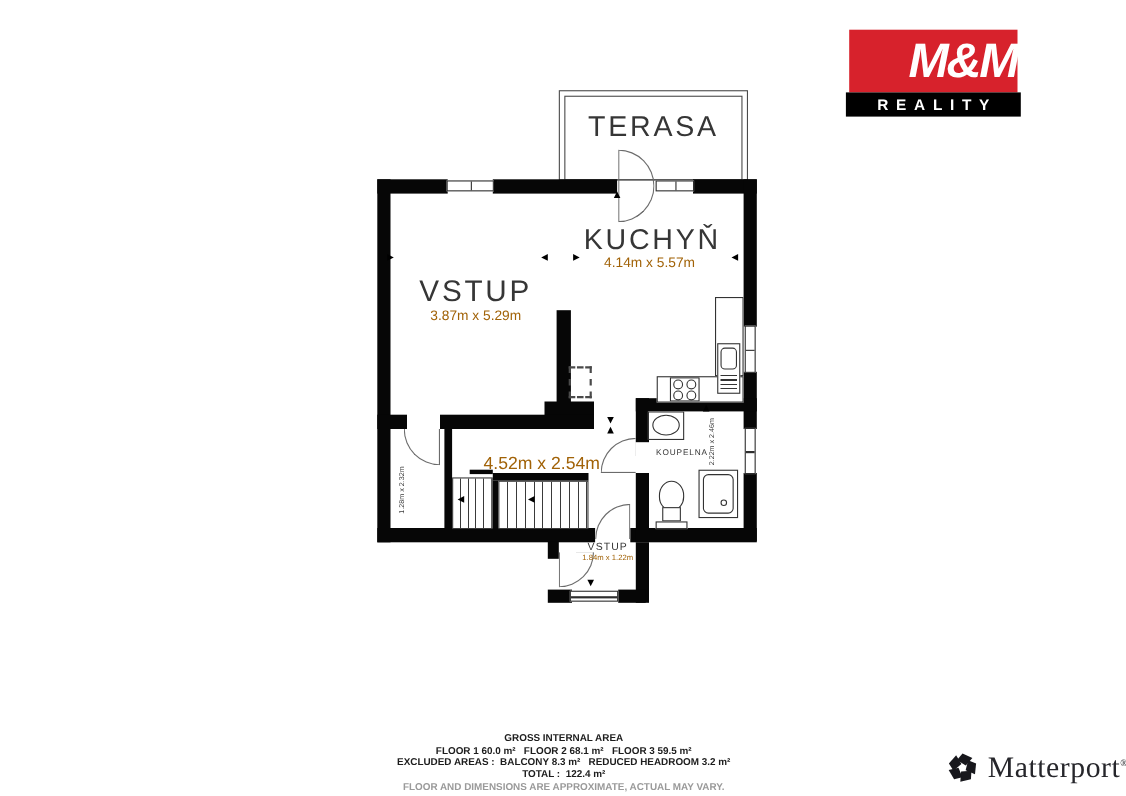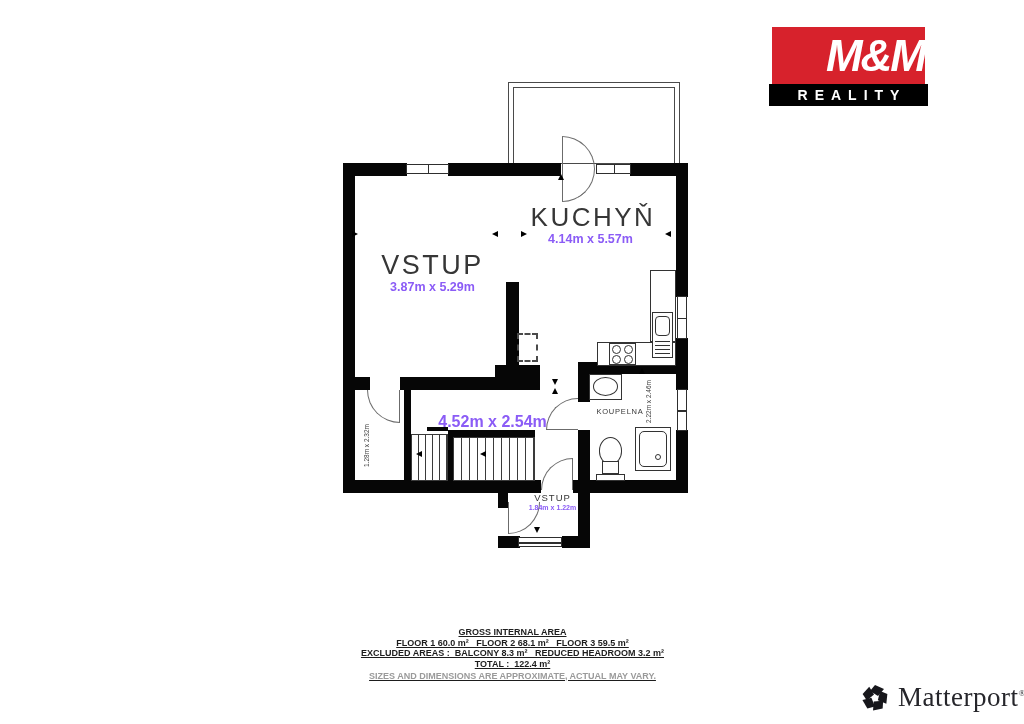--- a/index.html
+++ b/index.html
@@ -7,21 +7,21 @@
           font-family:"Liberation Sans","DejaVu Sans",sans-serif;color:#333;}
   .abs{position:absolute;}
   .w{position:absolute;background:#060606;}
   .win{position:absolute;background:#fff;border:1.5px solid #2e2e2e;box-sizing:border-box;}
   .win .mullv{position:absolute;left:50%;top:0;width:1.5px;height:100%;background:#2e2e2e;}
   .win .mullh{position:absolute;top:50%;left:0;height:1.5px;width:100%;background:#2e2e2e;}
   .thinrect{position:absolute;border:1.5px solid #4a4a4a;box-sizing:border-box;background:transparent;}
   .arc{position:absolute;box-sizing:border-box;border:1.2px solid #6b6b6b;background:transparent;}
   .fix{position:absolute;border:1.3px solid #333;box-sizing:border-box;background:#fff;}
   .room-label{position:absolute;text-align:center;color:#363636;font-weight:400;letter-spacing:2.5px;}
-  .dims{position:absolute;text-align:center;color:#8b5cf6;font-weight:700;}
+  .dims{position:absolute;text-align:center;color:#a16207;font-weight:400;}
   .vdims{position:absolute;text-align:center;color:#3c3c3c;transform:rotate(-90deg);}
   .tri{position:absolute;width:0;height:0;}
   .tri-r{border-top:3.5px solid transparent;border-bottom:3.5px solid transparent;border-left:6px solid #000;}
   .tri-l{border-top:3.5px solid transparent;border-bottom:3.5px solid transparent;border-right:6px solid #000;}
   .tri-u{border-left:3.5px solid transparent;border-right:3.5px solid transparent;border-bottom:6px solid #000;}
   .tri-d{border-left:3.5px solid transparent;border-right:3.5px solid transparent;border-top:6px solid #000;}
   .stairs{position:absolute;border:1px solid #3a3a3a;box-sizing:border-box;}
   .title{position:absolute;text-align:center;color:#2b2b2b;font-size:25px;letter-spacing:2px;font-weight:500;}
   .summary{position:absolute;text-align:center;color:#1d1d1d;font-size:9px;font-weight:700;line-height:10.5px;}
   .summary .line{white-space:pre-wrap;}
@@ -128,38 +128,39 @@
   <div class="tri tri-r" style="left:521px;top:231px;"></div>
   <div class="tri tri-l" style="left:665px;top:231px;"></div>
   <div class="tri tri-l" style="left:416px;top:451px;"></div>
   <div class="tri tri-l" style="left:480px;top:451px;"></div>
   <div class="tri tri-d" style="left:552px;top:379px;"></div>
   <div class="tri tri-u" style="left:552px;top:388px;"></div>
   <div class="tri tri-u" style="left:558px;top:174px;"></div>
   <div class="tri tri-u" style="left:639px;top:368px;"></div>
   <div class="tri tri-d" style="left:534px;top:527px;"></div>
 
+  <div class="room-label" style="left:508px;top:100px;width:172px;font-size:26px;">TERASA</div>
   <div class="room-label" style="left:508px;top:202px;width:170px;font-size:26px;">KUCHYŇ</div>
   <div class="dims" style="left:508px;top:232px;width:165px;font-size:12.5px;">4.14m x 5.57m</div>
   <div class="room-label" style="left:355px;top:250px;width:155px;font-size:27px;">VSTUP</div>
   <div class="dims" style="left:355px;top:280px;width:155px;font-size:12.5px;">3.87m x 5.29m</div>
   <div class="dims" style="left:420px;top:413px;width:145px;font-size:16px;">4.52m x 2.54m</div>
   <div class="room-label" style="left:585px;top:407px;width:70px;font-size:7.5px;letter-spacing:0.8px;">KOUPELNA</div>
   <div class="room-label" style="left:515px;top:492px;width:75px;font-size:9.5px;letter-spacing:1px;">VSTUP</div>
   <div class="dims" style="left:515px;top:504px;width:75px;font-size:7px;">1.84m x 1.22m</div>
   <div class="vdims" style="left:326px;top:442px;width:80px;font-size:6.5px;">1.28m x 2.32m</div>
   <div class="vdims" style="left:608px;top:398px;width:80px;font-size:6.5px;">2.22m x 2.46m</div>
 
 
-  <div class="summary" style="left:250px;top:627px;width:525px;text-decoration:underline;">
+  <div class="summary" style="left:250px;top:666px;width:525px;">
     <div class="line">GROSS INTERNAL AREA</div>
     <div class="line">FLOOR 1 60.0 m²   FLOOR 2 68.1 m²   FLOOR 3 59.5 m²</div>
     <div class="line">EXCLUDED AREAS :  BALCONY 8.3 m²   REDUCED HEADROOM 3.2 m²</div>
     <div class="line">TOTAL :  122.4 m²</div>
-    <div class="line disclaimer">SIZES AND DIMENSIONS ARE APPROXIMATE, ACTUAL MAY VARY.</div>
+    <div class="line disclaimer">FLOOR AND DIMENSIONS ARE APPROXIMATE, ACTUAL MAY VARY.</div>
   </div>
 
   <div>
     <svg class="abs" style="left:858px;top:681px;" width="34" height="34" viewBox="0 0 34 34">
       <g fill="#17171c">
         <path d="M17,4 L26,8 L20,15 L12,10 Z"></path>
         <path d="M17,4 L26,8 L20,15 L12,10 Z" transform="rotate(72 17 17)"></path>
         <path d="M17,4 L26,8 L20,15 L12,10 Z" transform="rotate(144 17 17)"></path>
         <path d="M17,4 L26,8 L20,15 L12,10 Z" transform="rotate(216 17 17)"></path>
         <path d="M17,4 L26,8 L20,15 L12,10 Z" transform="rotate(288 17 17)"></path>

